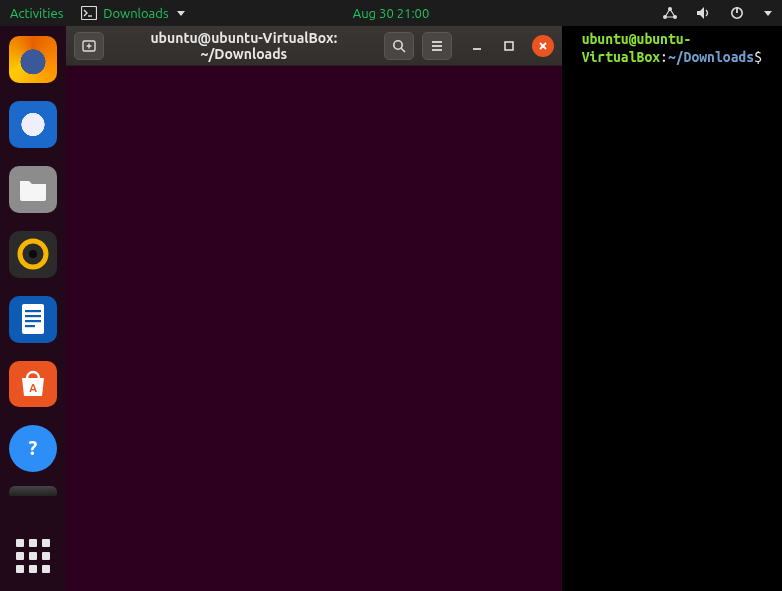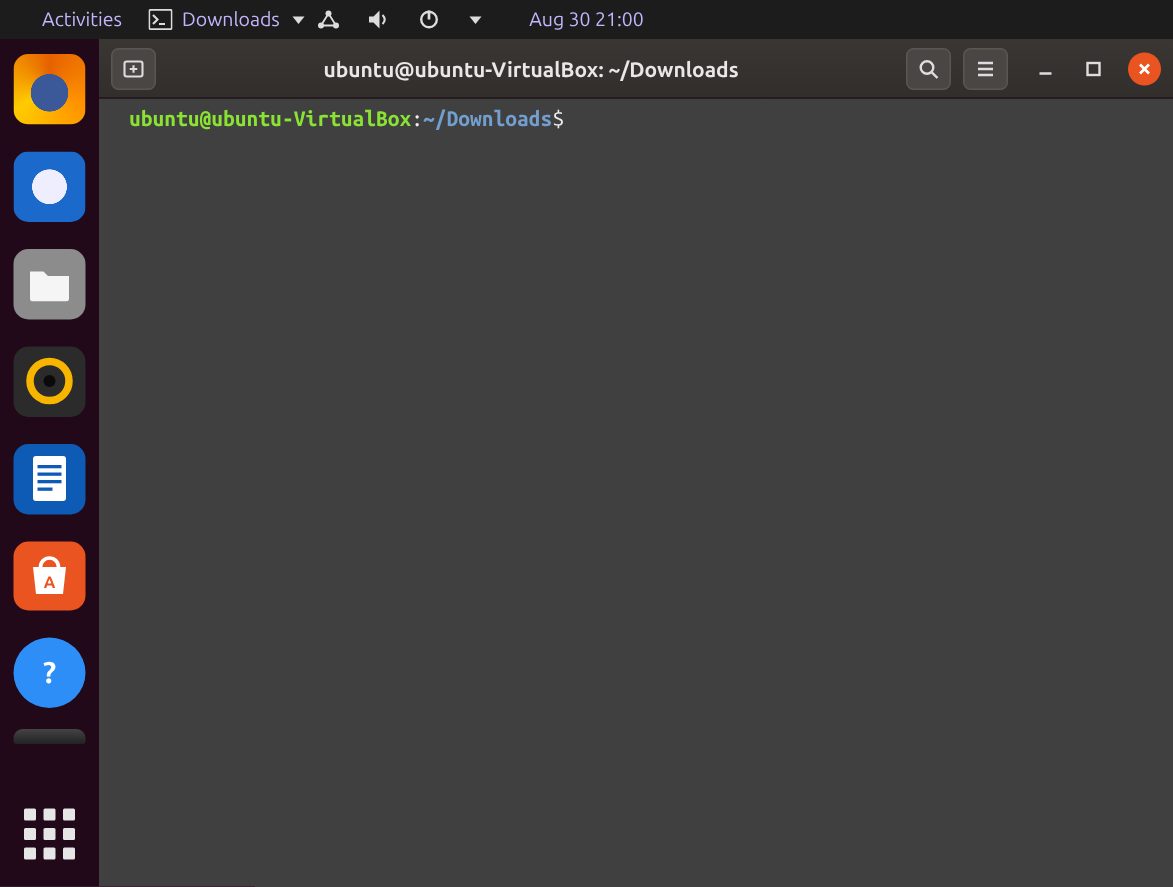--- a/index.html
+++ b/index.html
@@ -13,24 +13,24 @@
     overflow: hidden;
     position: relative;
   }
 
   
   .top-panel {
     height: 26px;
     background: #1c1c1c;
     display: flex;
     align-items: center;
-    color: #c4b5fd;
+    color: #22c55e;
     font-size: 13px;
-    padding: 0 24px;
-    justify-content: flex-start;
+    padding: 0 6px;
+    justify-content: space-between;
   }
   .top-left, .top-center, .top-right { display: flex; align-items: center; gap: 10px; }
   .top-center { position: absolute; left: 50%; transform: translateX(-50%); }
   .top-item { display: flex; align-items: center; gap: 6px; padding: 0 4px; cursor: pointer; }
   .tri-down { display:inline-block; width:0;height:0;border-left:4px solid transparent;border-right:4px solid transparent;border-top:5px solid #dcdcdc; margin-left:2px;}
 
   
   .dock {
     position: absolute;
     left: 0;
@@ -64,21 +64,21 @@
   .apps-grid span { width:8px;height:8px;background:#e6e6e6;border-radius:1px; }
 
   
   .term-window {
     position: absolute;
     left: 66px;
     right: 0;
     top: 26px;
     bottom: 0;
     display: flex;
-    flex-direction: column;
+    flex-direction: row;
   }
   .term-titlebar {
     height: 40px;
     background: linear-gradient(#3a3634, #322e2c);
     border-bottom: 1px solid #221f1e;
     display: flex;
     align-items: center;
     padding: 0 8px;
     gap: 8px;
     color: #e8e8e8;
@@ -92,21 +92,21 @@
     display:flex;align-items:center;justify-content:center;
     cursor:pointer;
   }
   .tb-title { flex:1; text-align:center; font-size:14px; }
   .win-controls { display:flex; gap:14px; align-items:center; margin-left:8px; }
   .win-btn { width:18px;height:18px; display:flex;align-items:center;justify-content:center;color:#ddd;cursor:pointer;}
   .win-close { width:22px;height:22px;border-radius:50%;background:#e95420;display:flex;align-items:center;justify-content:center;cursor:pointer;}
 
   .term-body {
     flex:1;
-    background: #404040;
+    background: #000000;
     font-family: "Ubuntu Mono","DejaVu Sans Mono",monospace;
     font-size: 14px;
     padding: 4px 20px;
     color: #eeeeee;
     line-height: 1.3;
   }
   .p-user { color:#8ae234; font-weight:bold; }
   .p-colon { color:#eeeeee; }
   .p-path { color:#729fcf; font-weight:bold; }
   .p-dollar { color:#eeeeee; }

